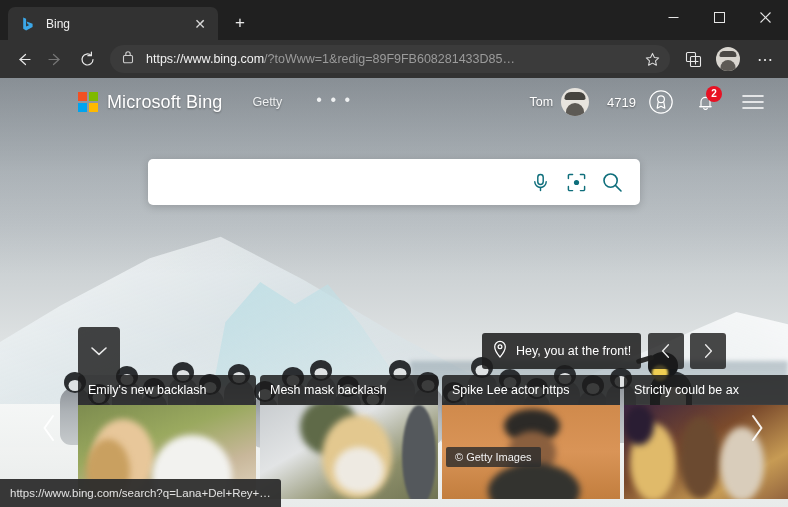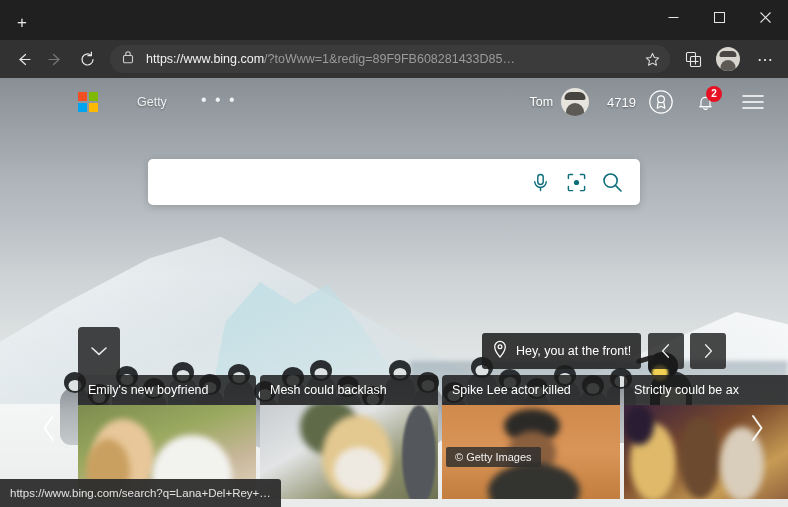--- a/index.html
+++ b/index.html
@@ -325,20 +325,29 @@
     padding: 0 10px; border-radius: 0 3px 0 0; max-width: 300px;
     white-space: nowrap; overflow: hidden;
   }
 </style>
 </head>
 <body>
 
 <div class="browser">
 
   <div class="tabstrip">
+    <div class="tab">
+      <span class="tab-favicon">
+        <svg viewBox="0 0 16 16" width="16" height="16">
+          <path d="M3.2 1.6 L6.1 2.7 V10.6 L9.3 8.9 L7.6 8.2 L6.6 5.6 L12.6 7.8 V11.1 L6.1 14.4 L3.2 12.7 Z" fill="#3ba7e8"></path>
+        </svg>
+      </span>
+      <span class="tab-title">Bing</span>
+      <span class="tab-close">✕</span>
+    </div>
     <div class="newtab">+</div>
     <div class="wincontrols">
       <div class="wc">
         <svg width="11" height="11" viewBox="0 0 11 11">
             <line x1="0.5" y1="5.5" x2="10.5" y2="5.5" stroke="currentColor" stroke-width="1"></line>
           </svg>
       </div>
       <div class="wc">
         <svg width="11" height="11" viewBox="0 0 11 11">
             <rect x="0.5" y="0.5" width="10" height="10" fill="none" stroke="currentColor" stroke-width="1"></rect>
@@ -442,20 +451,21 @@
     <div class="bg-shade"></div>
 
     <div class="bing-header">
       <div class="ms-logo">
         <span class="ms-grid">
             <i></i>
             <i></i>
             <i></i>
             <i></i>
           </span>
+        <span class="ms-name">Microsoft Bing</span>
       </div>
       <span class="hdr-link">Getty</span>
       <span class="hdr-more">• • •</span>
 
       <div class="hdr-right">
         <span class="hdr-user">Tom</span>
         <span class="hdr-avatar">
           <span class="hat"></span>
           <span class="face"></span>
         </span>
@@ -534,38 +544,38 @@
         </svg>
     </div>
     <div class="carousel-sm next">
       <svg width="12" height="16" viewBox="0 0 12 16">
           <path d="M3.6 1.8 L9.4 8 L3.6 14.2" fill="none" stroke="currentColor" stroke-width="1.35" stroke-linecap="round" stroke-linejoin="round"></path>
         </svg>
     </div>
 
     <div class="cards">
       <div class="card">
-        <div class="card-title">Emily's new boyfriend</div>
+        <div class="card-title">Emily's new backlash</div>
         <div class="card-img c1">
           <span class="blob" style="left:14px; top:14px; width:62px; height:76px; background:#e8c79a;"></span>
           <span class="blob" style="left:8px;  top:34px; width:44px; height:64px; background:#c9a060;"></span>
           <span class="blob" style="left:74px; top:30px; width:80px; height:82px; background:#f2f2ef;"></span>
         </div>
       </div>
       <div class="card">
-        <div class="card-title">Mesh could backlash</div>
+        <div class="card-title">Mesh mask backlash</div>
         <div class="card-img c2">
           <span class="blob" style="left:40px; top:-6px; width:58px; height:56px; background:#5f6a48;"></span>
           <span class="blob" style="left:62px; top:10px; width:70px; height:84px; background:#e3c88f;"></span>
           <span class="blob" style="left:74px; top:42px; width:50px; height:46px; background:#eeeae2;"></span>
           <span class="blob" style="left:142px;top:0px;  width:34px; height:102px; background:#54585c; filter:blur(1px);"></span>
         </div>
       </div>
       <div class="card">
-        <div class="card-title">Spike Lee actor killed</div>
+        <div class="card-title">Spike Lee actor https</div>
         <div class="card-img c3">
           <span class="blob" style="left:62px; top:4px;  width:56px; height:34px; background:#2c2a27;"></span>
           <span class="blob" style="left:66px; top:26px; width:48px; height:44px; background:#8a5f3e;"></span>
           <span class="blob" style="left:46px; top:58px; width:92px; height:56px; background:#33332f;"></span>
           <span class="watermark">© Getty Images</span>
         </div>
       </div>
       <div class="card">
         <div class="card-title">Strictly could be ax</div>
         <div class="card-img c4">

